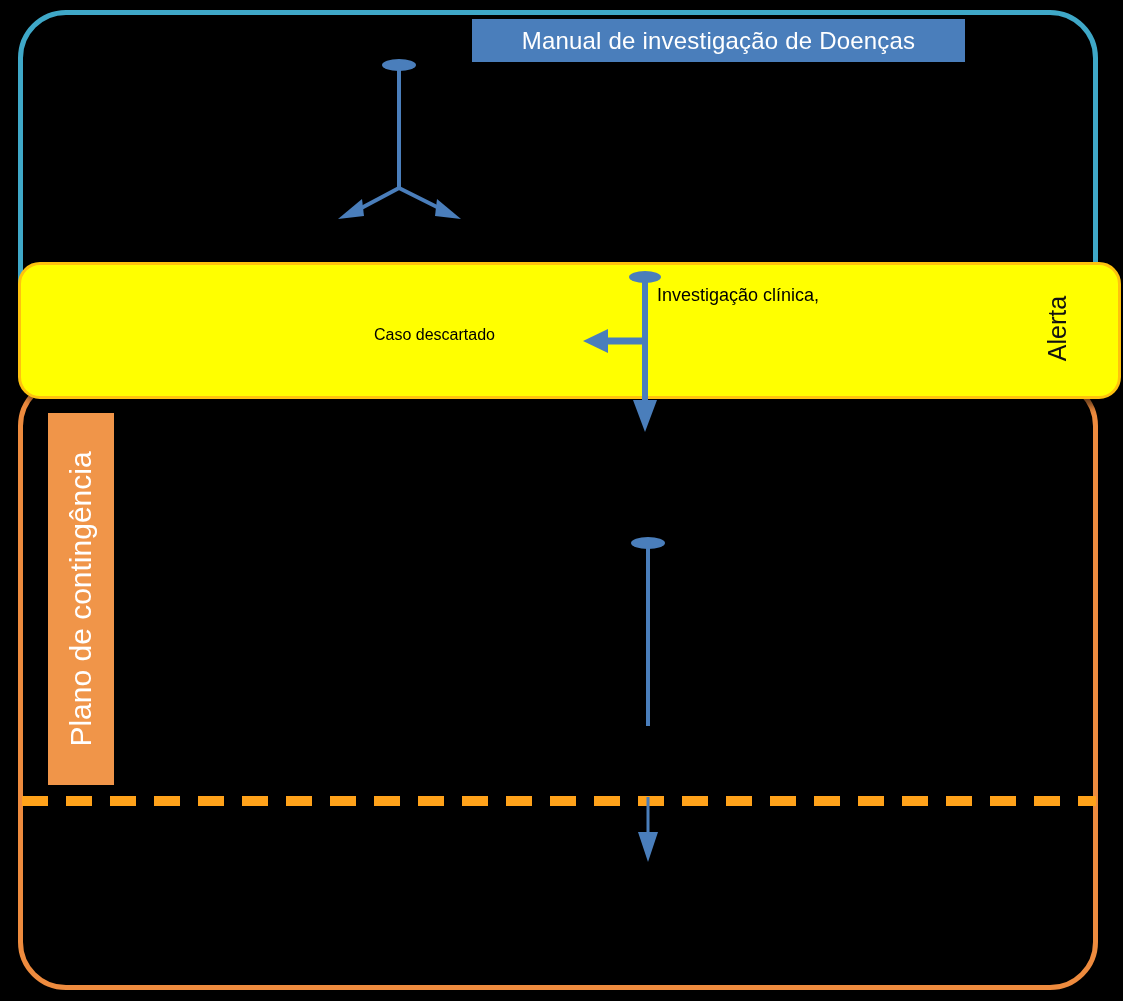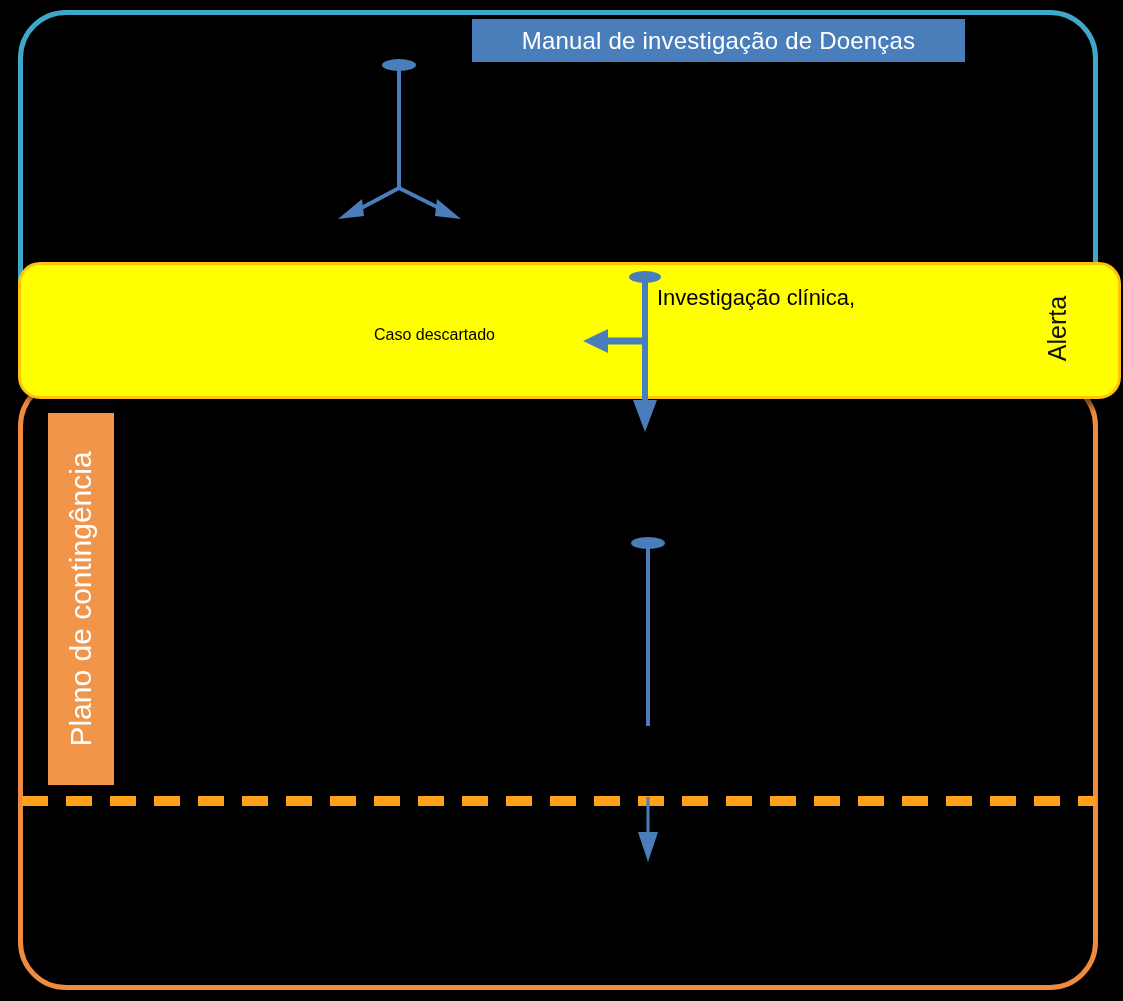--- a/index.html
+++ b/index.html
@@ -53,21 +53,21 @@
     display:flex;align-items:center;justify-content:center;
   }
   #plano-label span{
     transform:rotate(-90deg);white-space:nowrap;color:#ffffff;
     font-size:30px;
   }
 
   
   #invest-text{
     position:absolute;left:657px;top:283px;z-index:8;
-    color:#000;font-size:22px;line-height:1.35;white-space:nowrap;
+    color:#000;font-size:18px;line-height:1.35;white-space:nowrap;
   }
   #descartado-text{
     position:absolute;left:374px;top:326px;z-index:8;
     color:#000;font-size:16px;white-space:nowrap;
   }
 
   
   #links-under{position:absolute;left:0;top:0;width:1123px;height:1001px;z-index:3;}
   #links-over {position:absolute;left:0;top:0;width:1123px;height:1001px;z-index:9;}
 </style>

